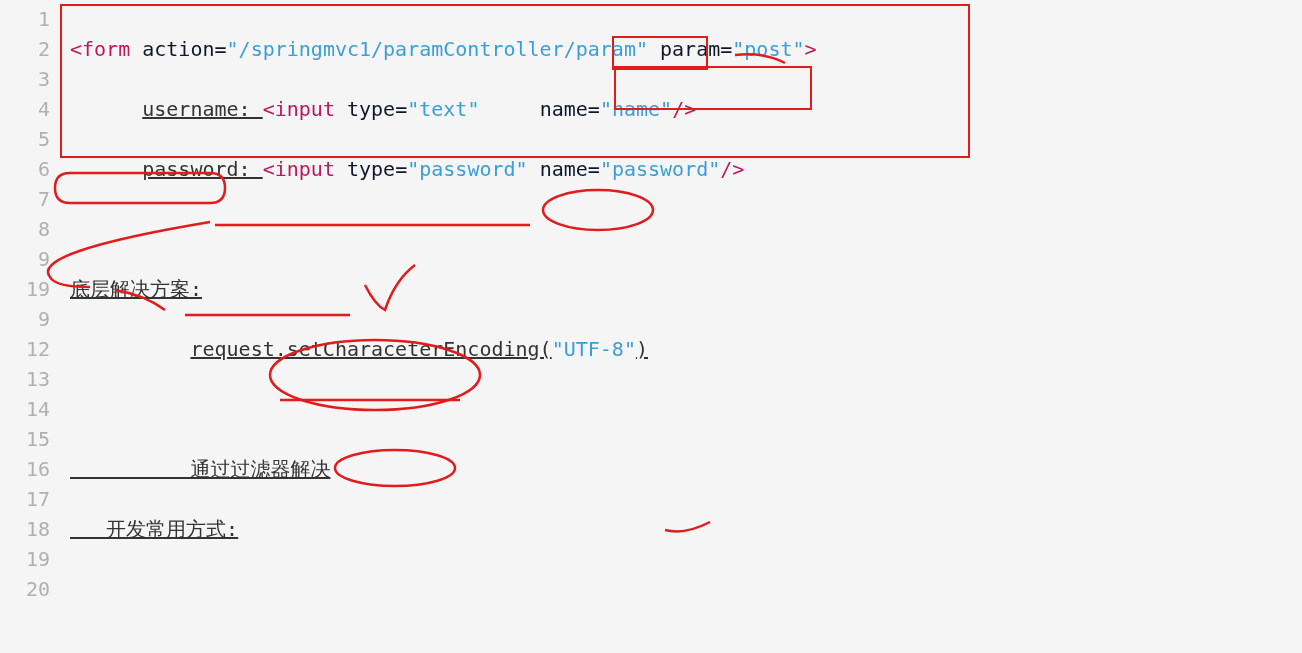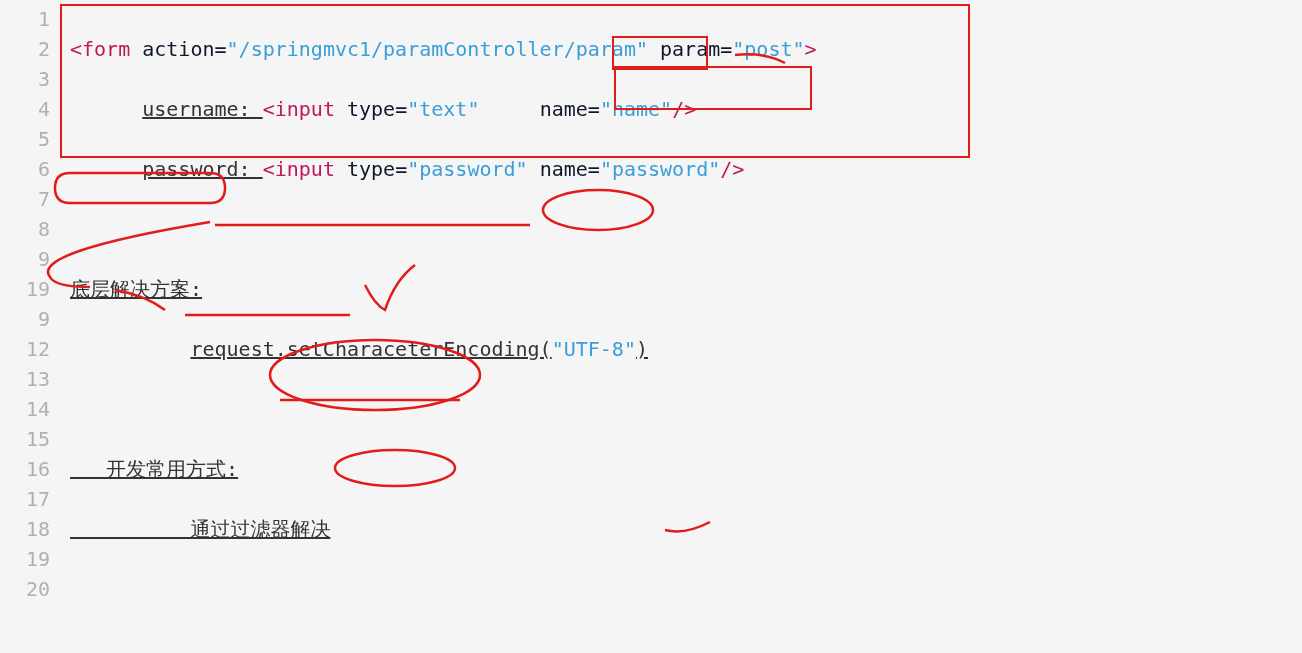--- a/index.html
+++ b/index.html
@@ -82,22 +82,22 @@
   </div>
 
   <div class="code">
 <span class="code-line"><span class="c-tag">&lt;form </span><span class="c-attr">action=</span><span class="c-str">"/springmvc1/paramController/param"</span><span class="c-attr"> param=</span><span class="c-str">"post"</span><span class="c-tag">&gt;</span></span>
 <span class="code-line"><span>      </span><span class="c-plain">username: </span><span class="c-tag">&lt;input </span><span class="c-attr">type=</span><span class="c-str">"text"</span><span>     </span><span class="c-attr">name=</span><span class="c-str">"name"</span><span class="c-tag">/&gt;</span></span>
 <span class="code-line"><span>      </span><span class="c-plain">password: </span><span class="c-tag">&lt;input </span><span class="c-attr">type=</span><span class="c-str">"password"</span><span> </span><span class="c-attr">name=</span><span class="c-str">"password"</span><span class="c-tag">/&gt;</span></span>
 <span class="code-line"></span>
 <span class="code-line"><span class="c-plain">底层解决方案:</span></span>
 <span class="code-line"><span>          </span><span class="c-plain">request.setCharaceterEncoding(</span><span class="c-str">"UTF-8"</span><span class="c-plain">)</span></span>
 <span class="code-line"></span>
+<span class="code-line"><span class="c-plain">          通过过滤器解决</span></span>
 <span class="code-line"><span class="c-plain">   开发常用方式:</span></span>
-<span class="code-line"><span class="c-plain">          通过过滤器解决</span></span>
 <span class="code-line"></span>
 
 
 
 
 
 
 
 
 

